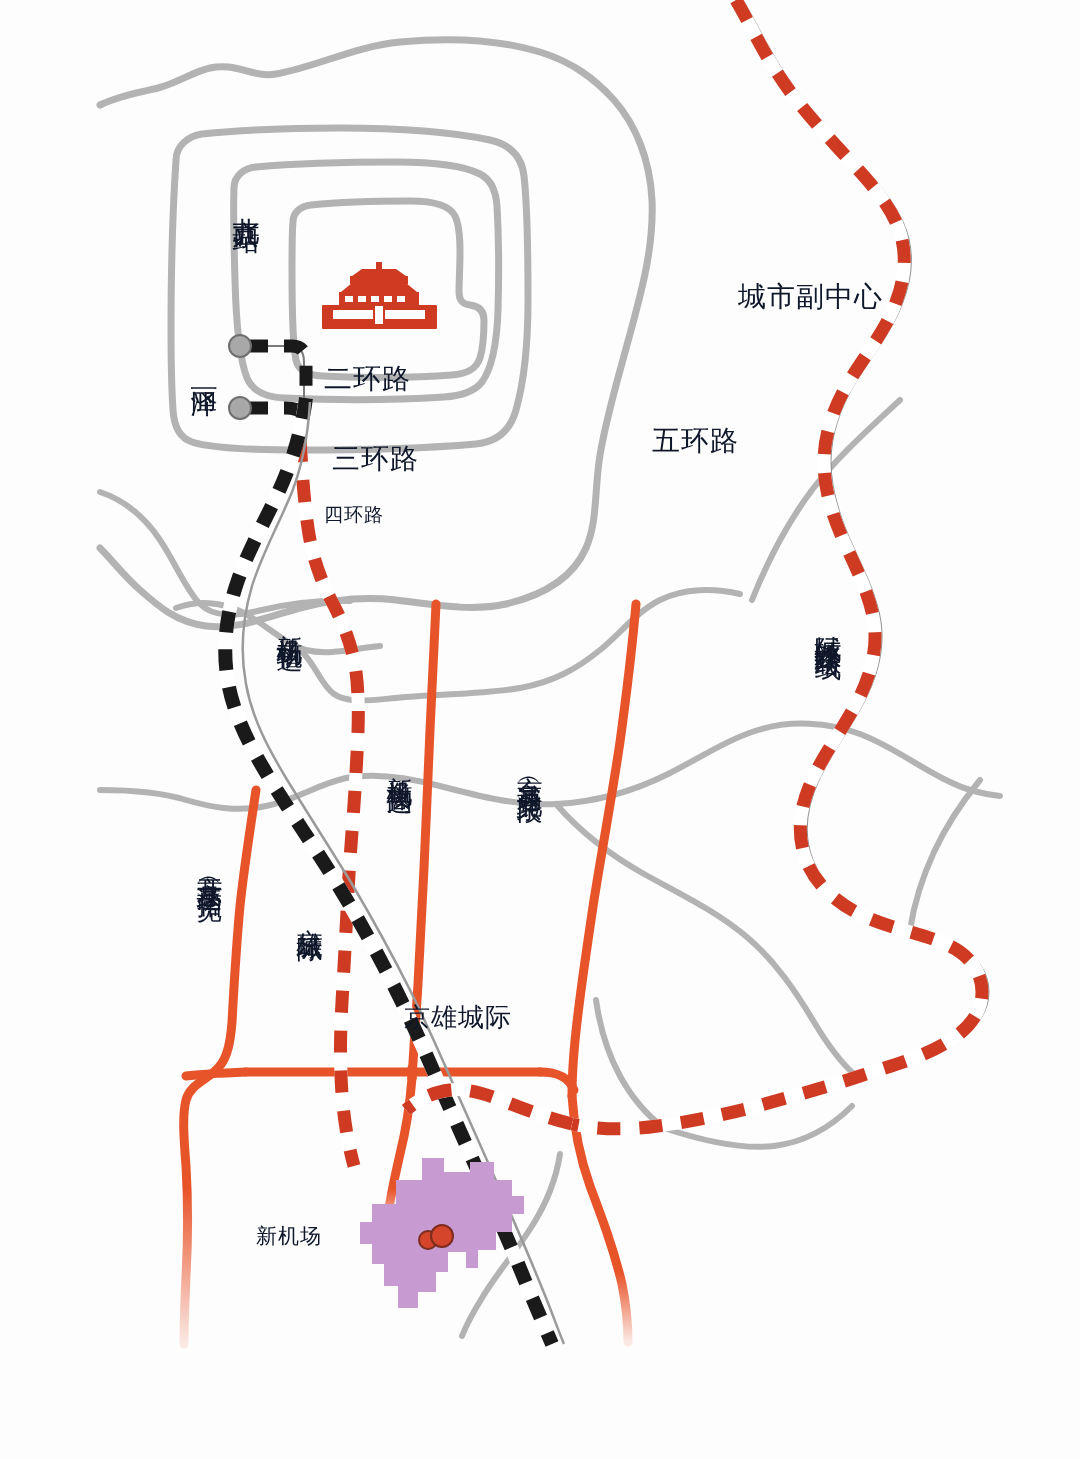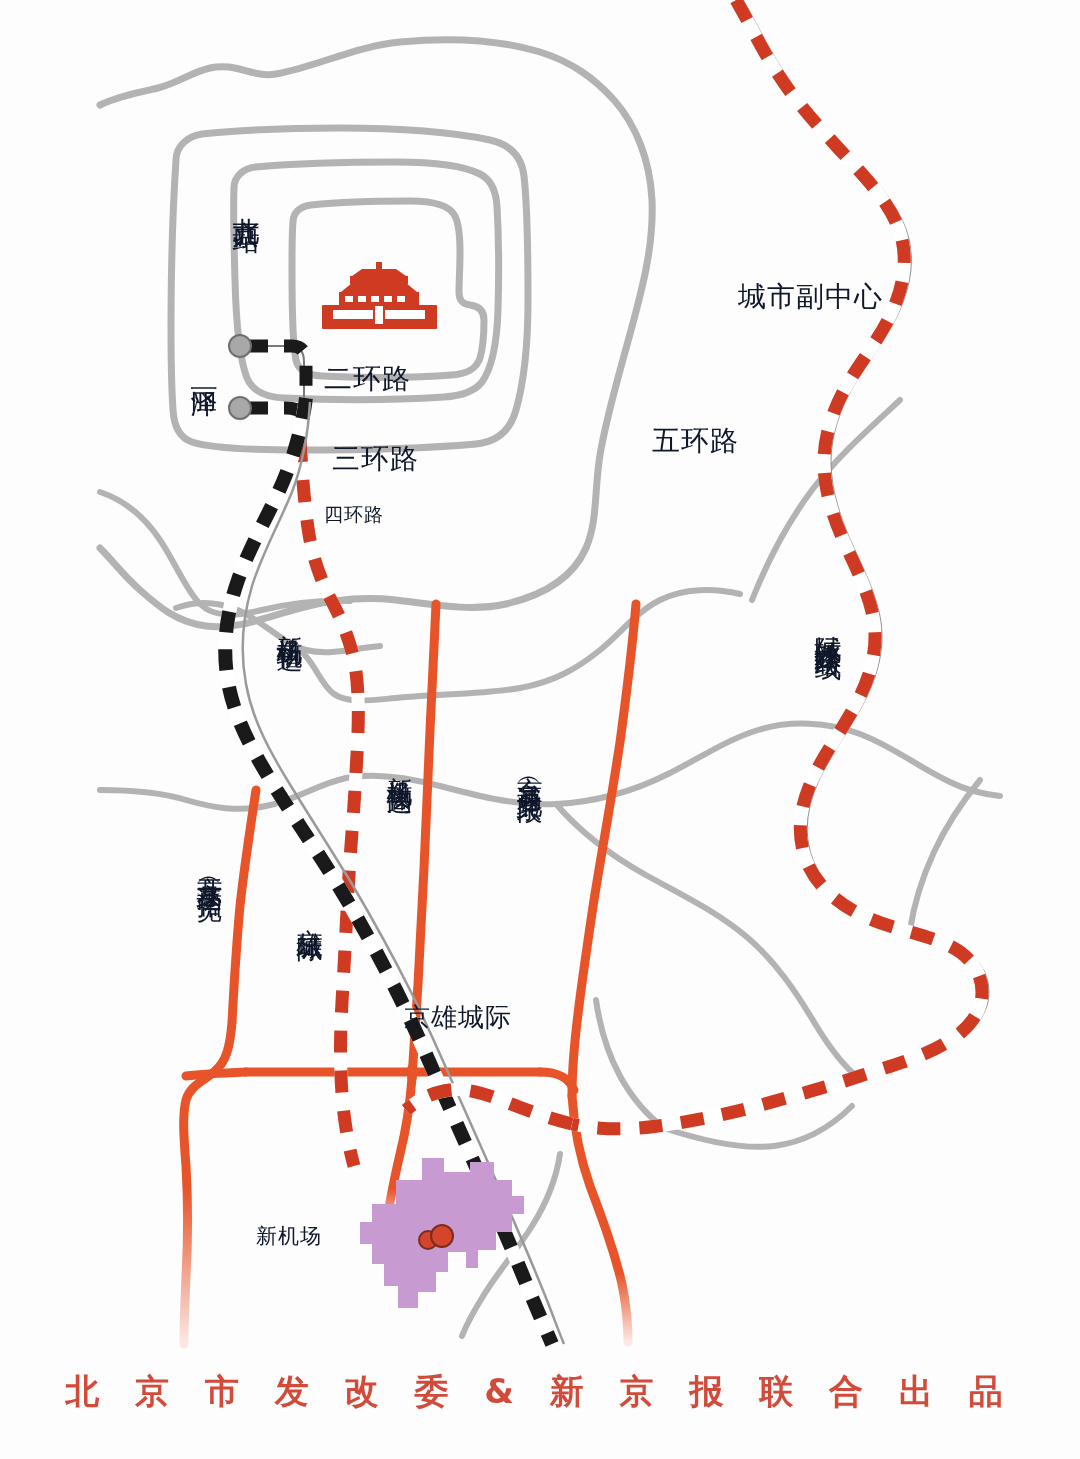--- a/index.html
+++ b/index.html
@@ -234,15 +234,14 @@
   <div class="maplabel vert" style="left:192px;top:856px;font-size:26px;">京开高速（拓宽）</div>
 
   <div class="maplabel vert" style="left:292px;top:908px;font-size:26px;">京雄城际</div>
 
   <div class="maplabel vert" style="left:512px;top:756px;font-size:26px;">京台高速（北京段）</div>
 
   <div class="maplabel" style="left:404px;top:1000px;font-size:26px;">京雄城际</div>
 
   <div class="maplabel" style="left:256px;top:1222px;font-size:21px;">新机场</div>
 
-  <div class="footer">北 京 市 发 改 委  &amp;  新 京 报 联 合 出 品</div>
 
 </div>
 
 </body></html>

